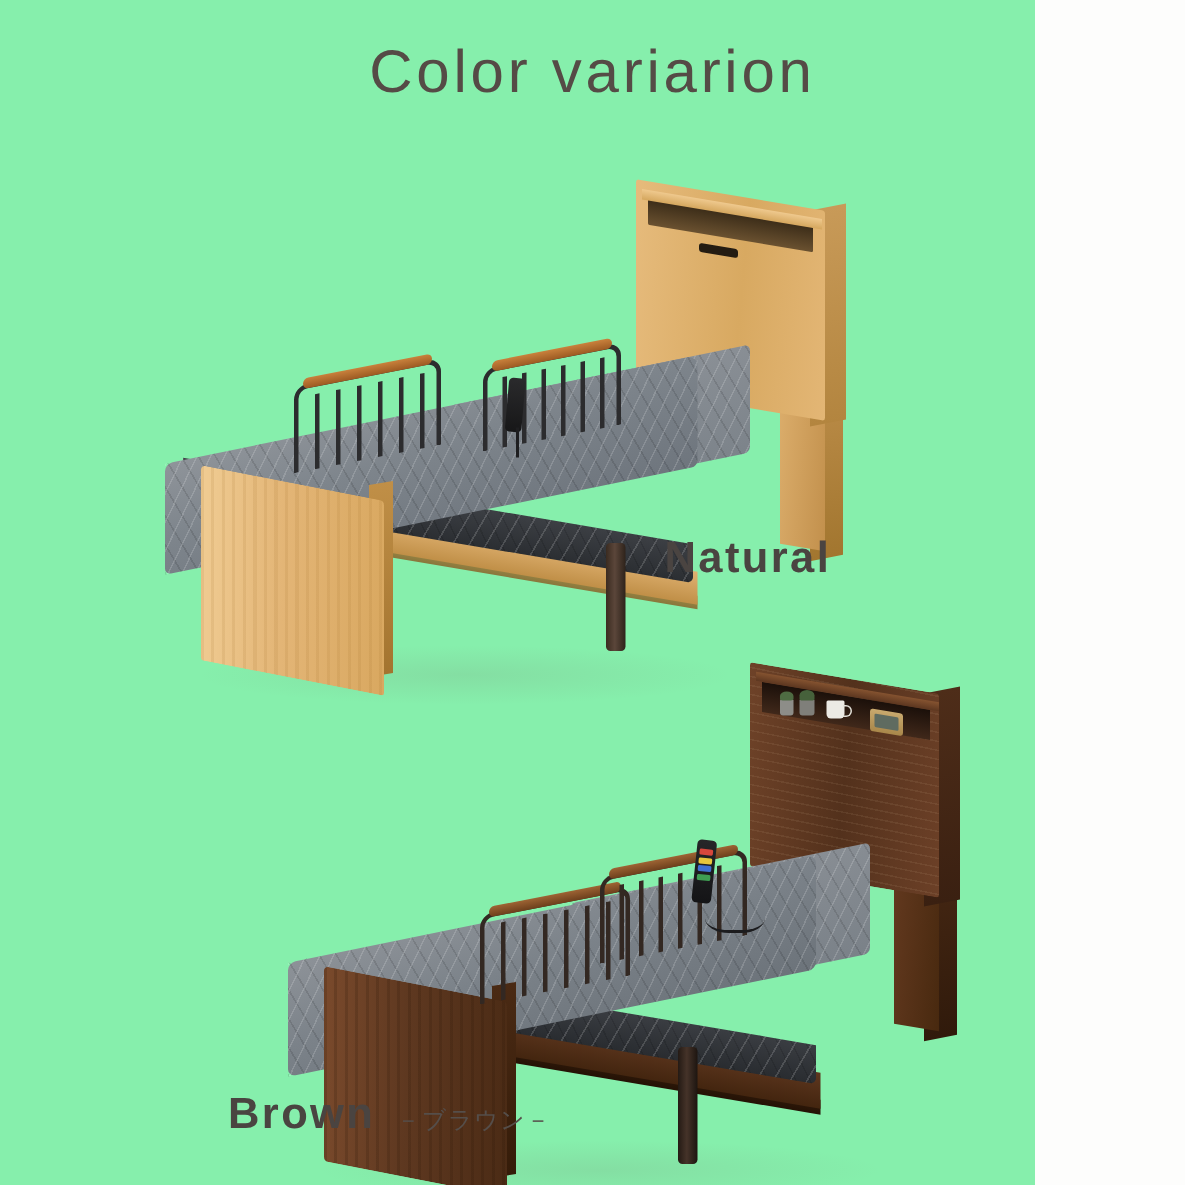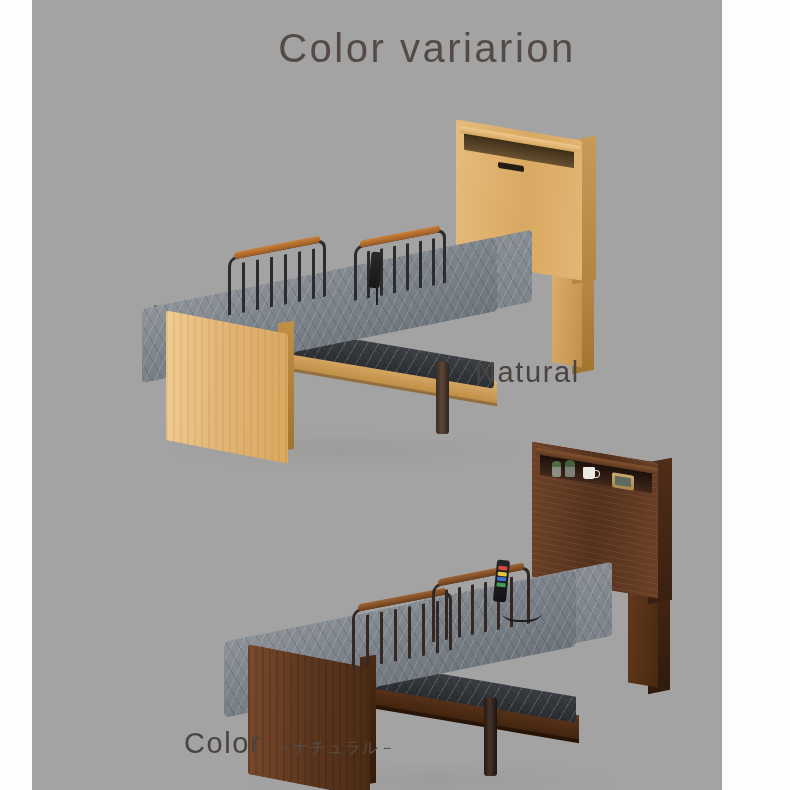--- a/index.html
+++ b/index.html
@@ -11,22 +11,21 @@
     height: 790px;
     background: #fdfdfc;
     font-family: "Liberation Sans", sans-serif;
     overflow: hidden;
     position: relative;
   }
   .page {
     position: relative;
     width: 690px;
     height: 790px;
-    background: #a3a3a3;
-    margin-left: 32px;
+    background: #86efac;
   }
 
   
   .title-wrap {
     position: absolute;
     top: 26px;
     left: 0;
     width: 790px;
     text-align: center;
   }
@@ -54,21 +53,21 @@
     align-items: baseline;
     gap: 14px;
     white-space: nowrap;
   }
   .caption-natural { left: 443px; top: 356px; }
   .caption-brown   { left: 152px; top: 727px; }
   .cap-en {
     font-size: 29px;
     color: #4a4441;
     letter-spacing: 1.6px;
-    font-weight: 400;
+    font-weight: 700;
   }
   .cap-jp {
     font-size: 16px;
     color: #554e4a;
     letter-spacing: 1px;
   }
 
   
   .bed {
     position: absolute;
@@ -509,17 +508,17 @@
     <span class="b-remote-btns">
       <i style="background: rgb(216, 71, 60);"></i>
       <i style="background: rgb(232, 198, 58);"></i>
       <i style="background: rgb(63, 111, 208);"></i>
       <i style="background: rgb(63, 158, 82);"></i>
     </span>
   </div>
   <div class="b-remote-cord"></div>
 
   <div class="caption caption-brown">
-    <span class="cap-en">Color</span>
-    <span class="cap-jp">－ナチュラル－</span>
+    <span class="cap-en">Brown</span>
+    <span class="cap-jp">－ブラウン－</span>
   </div>
 
 </div>
 
 </body></html>

